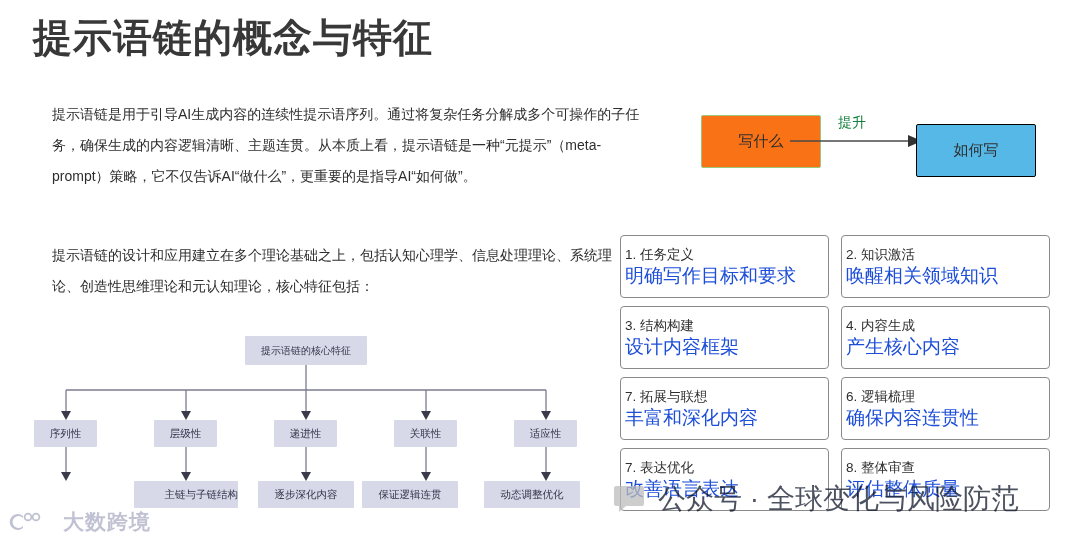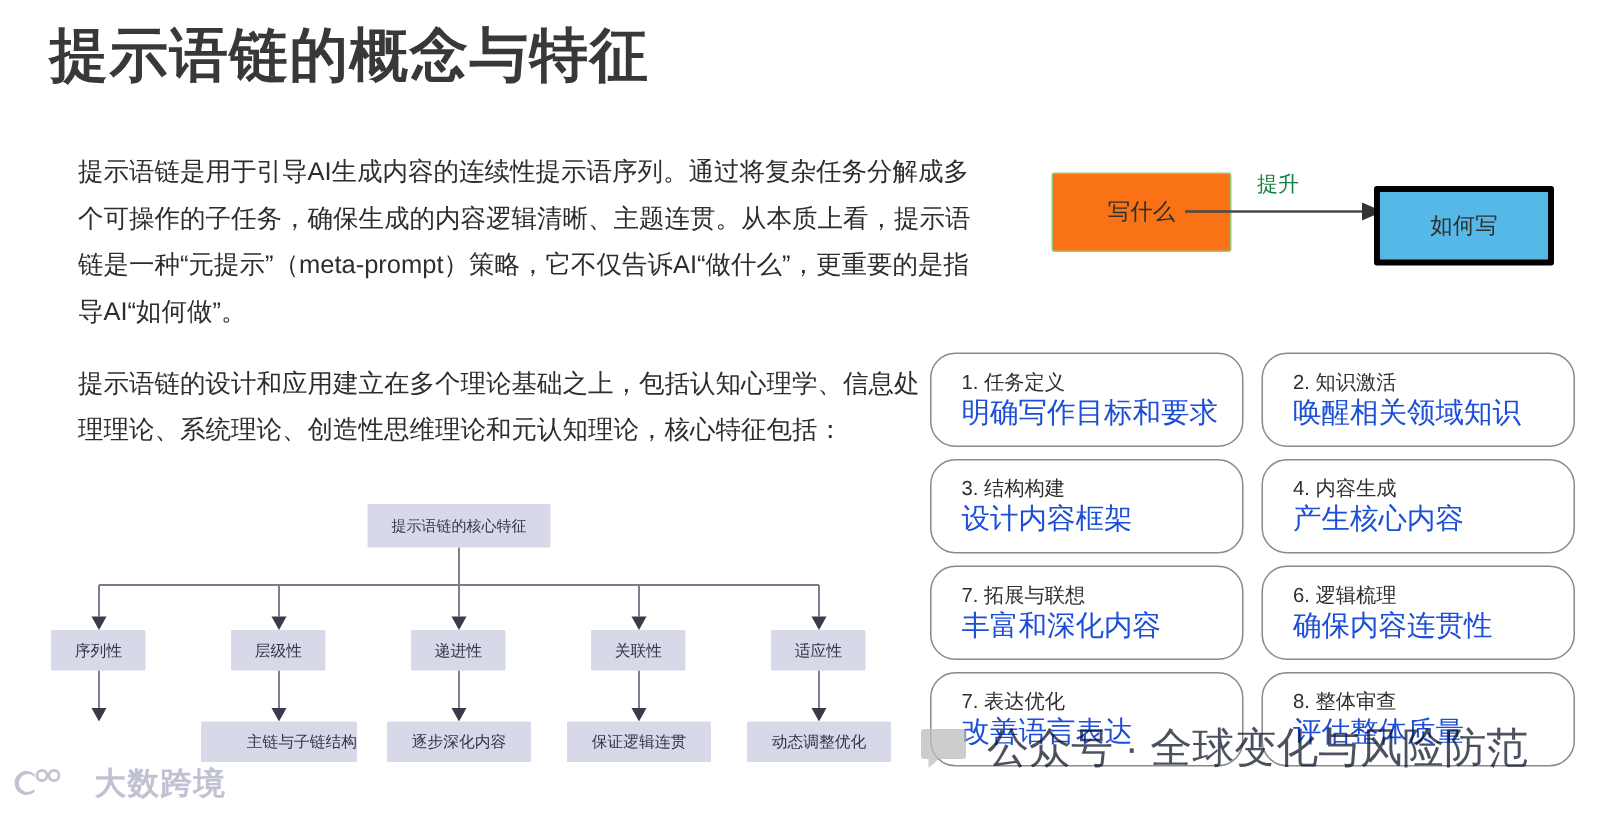--- a/index.html
+++ b/index.html
@@ -14,56 +14,56 @@
   
   #page-title {
     position: absolute; left: 33px; top: 14px;
     font-size: 39px; font-weight: bold; letter-spacing: 1px;
     color: #383838; line-height: 1.25; white-space: nowrap;
   }
 
   
   .para {
     position: absolute;
-    font-size: 17px; line-height: 31px; color: #2d2d2d;
+    font-size: 14px; line-height: 31px; color: #2d2d2d;
     text-align: left;
   }
   #para-1 { left: 52px; top: 99px; width: 600px; }
   #para-2 { left: 52px; top: 240px; width: 570px; }
 
   
   #flow { position: absolute; left: 660px; top: 95px; width: 400px; height: 110px; }
   .flow-box {
     position: absolute; display: flex; align-items: center; justify-content: center;
     font-size: 15px; color: #2f2f2f; border-radius: 2px;
   }
   #flow-box-write-what {
     left: 13px; top: 20px; width: 120px; height: 53px;
     background: #f97316; border: 1px solid #9cc67c; margin-left: 28px;
   }
   #flow-box-how-to-write {
     left: 256px; top: 29px; width: 120px; height: 53px;
-    background: #55b8e6; border: 4px solid #000000;
+    background: #55b8e6; border: 1px solid #000000;
   }
   #flow-arrow { position: absolute; left: 130px; top: 30px; width: 132px; height: 32px; }
   #flow-arrow-label {
     position: absolute; left: 178px; top: 19px;
     font-size: 14px; color: #15803d; white-space: nowrap;
   }
 
   
   #cards {
     position: absolute; left: 620px; top: 235px;
     width: 430px; height: 288px;
     display: grid; grid-template-columns: 209px 209px; grid-template-rows: repeat(4, 63px);
     column-gap: 12px; row-gap: 8px;
   }
   .card {
-    background: #ffffff; border: 1.4px solid #8a8a8a; border-radius: 17px;
-    padding: 9px 12px 0 20px;
+    background: #ffffff; border: 1.4px solid #8a8a8a; border-radius: 4px;
+    padding: 9px 12px 0 4px;
   }
   .card-title { font-size: 13.5px; color: #2e2e2e; line-height: 20px; white-space: nowrap; }
   .card-sub   { font-size: 19px; color: #1d4ed8; line-height: 22px; white-space: nowrap; }
 
   
   #tree { position: absolute; left: 0px; top: 325px; width: 620px; height: 190px; }
   .node {
     position: absolute; display: flex; align-items: center; justify-content: center;
     background: #d8d9e8; color: #33334a; border-radius: 1px;
     font-size: 10.5px; white-space: nowrap;
@@ -207,24 +207,24 @@
     <div class="node node-l1" style="left:514px;">
       <span>适应性</span>
     </div>
 
     <div class="node node-l2" style="left:134px; width:104px;justify-content:flex-end;">
       <span>主链与子链结构</span>
     </div>
     <div class="node node-l2" style="left:258px; width:96px;">
       <span>逐步深化内容</span>
     </div>
-    <div class="node node-l2" style="left:378px; width:96px;">
+    <div class="node node-l2" style="left:362px; width:96px;">
       <span>保证逻辑连贯</span>
     </div>
-    <div class="node node-l2" style="left:498px; width:96px;text-align:center;">
+    <div class="node node-l2" style="left:484px; width:96px;text-align:center;">
       <span>动态调整优化</span>
     </div>
   </div>
 
   <div id="brand-logo">
     <svg width="34" height="24" viewBox="0 0 34 24">
       <path d="M15 6 A8 8 0 1 0 15 18 L15 16 A6 6 0 1 1 15 8 Z" fill="#8e8fae"></path>
       <circle cx="20" cy="7" r="3.4" fill="none" stroke="#8e8fae" stroke-width="1.8"></circle>
       <circle cx="28" cy="7" r="3.4" fill="none" stroke="#8e8fae" stroke-width="1.8"></circle>
     </svg>

